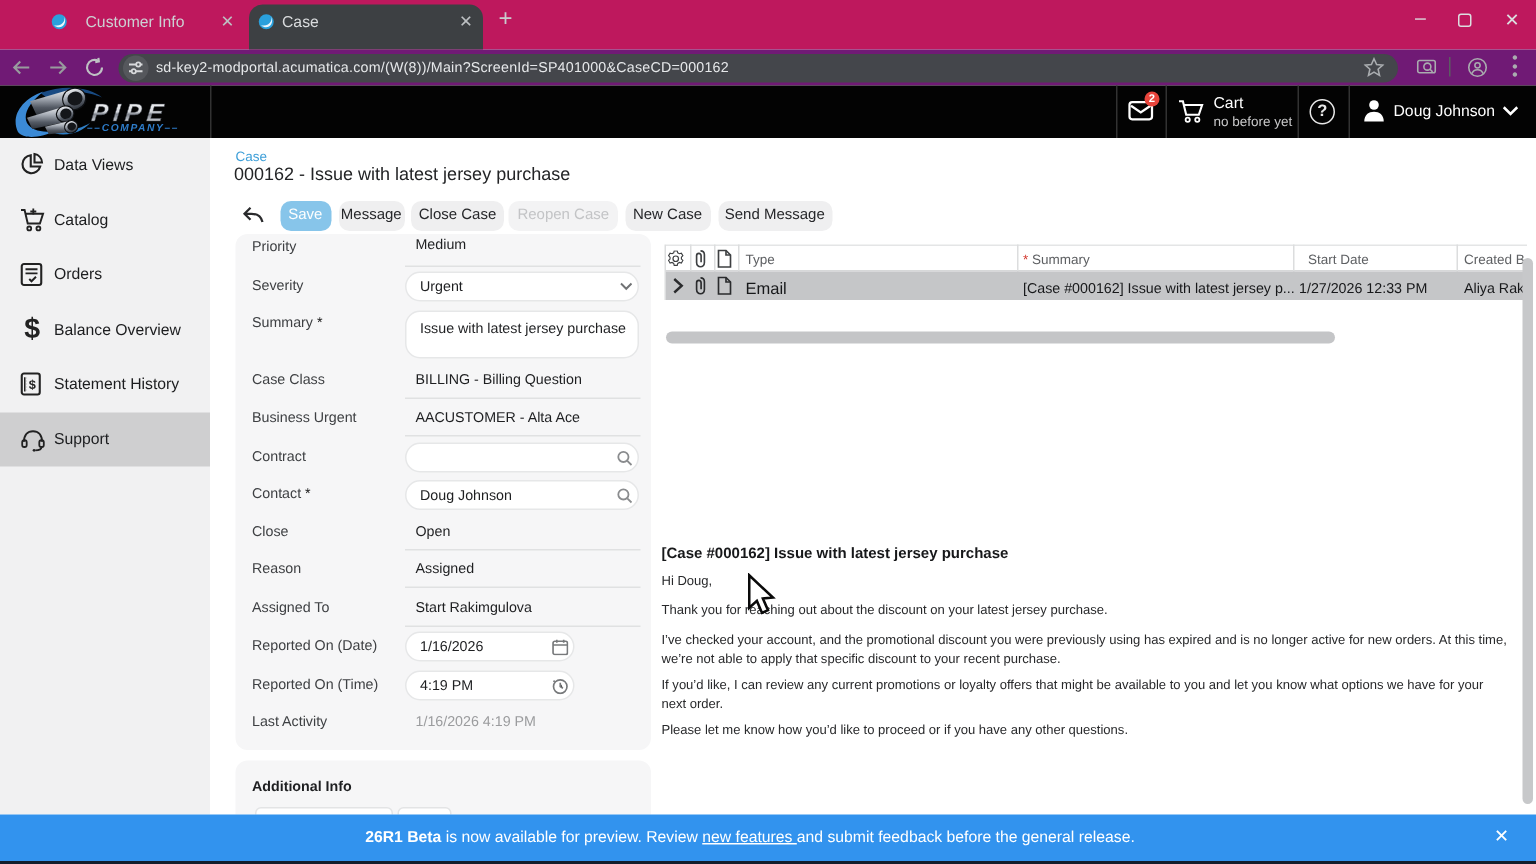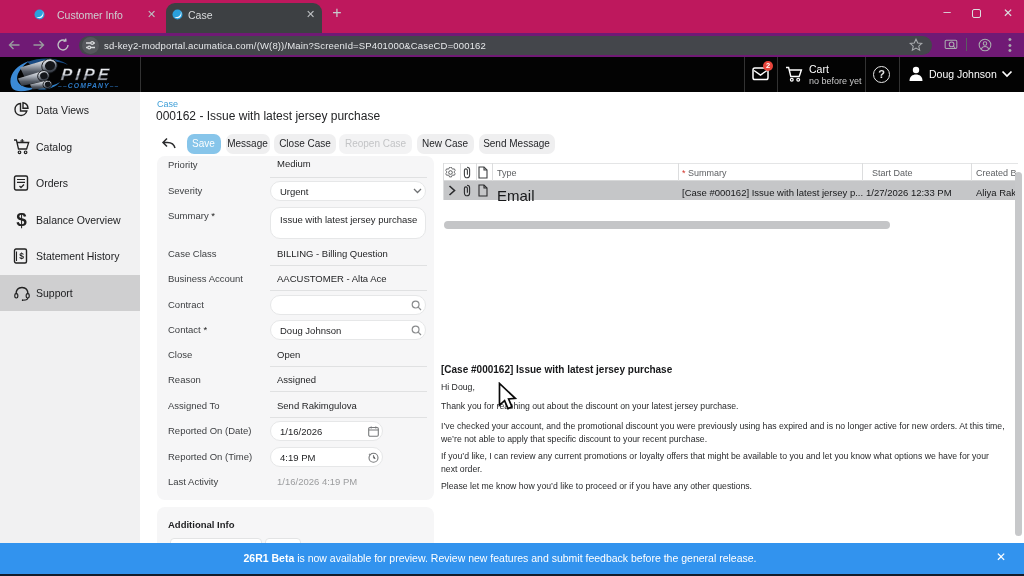--- a/index.html
+++ b/index.html
@@ -37,21 +37,21 @@
   #card1 { position:absolute; left:16.5px; top:64px; width:277px; height:344px; background:#F6F6F7; border-radius:8px; overflow:hidden; }
   #card2 { position:absolute; left:16.5px; top:415px; width:277px; height:36px; background:#F6F6F7; border-radius:8px 8px 0 0; overflow:hidden; }
   .flabel { position:absolute; left:11.5px; font-size:9.5px; color:#3E4043; }
   .fval   { position:absolute; left:120.5px; font-size:9.5px; color:#1E1F21; white-space:nowrap; }
   .fline  { position:absolute; left:113.5px; width:157px; height:1px; background:#E0E1E2; }
   .finput { position:absolute; left:113.5px; width:156px; height:20px; background:#fff; border:1px solid #E6E7E8; border-radius:10px;
             font-size:9.5px; color:#1E1F21; line-height:19px; padding-left:9px; white-space:nowrap; }
 
   
   .ghead { position:absolute; font-size:9px; color:#5E6063; top:76px; }
-  .gcell { position:absolute; font-size:15px; color:#17181A; top:95px; }
+  .gcell { position:absolute; font-size:11px; color:#17181A; top:95px; }
   .gsep { position:absolute; width:1px; top:71px; height:37px; background:#DCDDDE; }
 
   
   .mail { position:absolute; left:301px; width:566px; font-size:8.7px; color:#28292B; line-height:13.4px; letter-spacing:0px; }
 
   
   #banner { left:0; top:543px; width:1024px; height:31px; background:#3293EE; color:#fff; font-size:10.5px; }
   #bottomstrip { left:0; top:574px; width:1024px; height:2px; background:#131D2C; }
 </style>
 </head>
@@ -252,21 +252,21 @@
     <div class="flabel" style="top:29px">Severity</div>
     <div class="finput" style="top:25px">Urgent</div>
     <svg class="abs" style="left:256px;top:32px" width="9" height="6" viewBox="0 0 9 6">
         <path d="M1 1 L4.5 4.5 L8 1" fill="none" stroke="#707274" stroke-width="1.3"></path>
       </svg>
     <div class="flabel" style="top:54px">Summary <span style="color:#1c1c1c">*</span></div>
     <div class="finput" style="top:51px;height:32px;line-height:24px">Issue with latest jersey purchase</div>
     <div class="flabel" style="top:92px">Case Class</div>
     <div class="fval" style="top:92px">BILLING - Billing Question</div>
     <div class="fline" style="top:109px"></div>
-    <div class="flabel" style="top:117px">Business Account</div>
+    <div class="flabel" style="top:117px">Business Urgent</div>
     <div class="fval" style="top:117px">AACUSTOMER - Alta Ace</div>
     <div class="fline" style="top:134px"></div>
     <div class="flabel" style="top:143px">Contract</div>
     <div class="finput" style="top:139px"></div>
     <svg class="abs" style="left:254px;top:144px" width="11" height="11" viewBox="0 0 11 11">
         <circle cx="4.6" cy="4.6" r="3.4" fill="none" stroke="#8A8C8E" stroke-width="1.2"></circle>
         <path d="M7.2 7.2 L10 10" stroke="#8A8C8E" stroke-width="1.2"></path>
       </svg>
     <div class="flabel" style="top:168px">Contact <span style="color:#1c1c1c">*</span></div>
     <div class="finput" style="top:164px">Doug Johnson</div>
@@ -274,21 +274,21 @@
         <circle cx="4.6" cy="4.6" r="3.4" fill="none" stroke="#8A8C8E" stroke-width="1.2"></circle>
         <path d="M7.2 7.2 L10 10" stroke="#8A8C8E" stroke-width="1.2"></path>
       </svg>
     <div class="flabel" style="top:193px">Close</div>
     <div class="fval" style="top:193px">Open</div>
     <div class="fline" style="top:210px"></div>
     <div class="flabel" style="top:218px">Reason</div>
     <div class="fval" style="top:218px">Assigned</div>
     <div class="fline" style="top:235px"></div>
     <div class="flabel" style="top:244px">Assigned To</div>
-    <div class="fval" style="top:244px">Send Rakimgulova</div>
+    <div class="fval" style="top:244px">Start Rakimgulova</div>
     <div class="fline" style="top:261px"></div>
     <div class="flabel" style="top:269px">Reported On (Date)</div>
     <div class="finput" style="top:265px;width:113px">1/16/2026</div>
     <svg class="abs" style="left:211px;top:269.5px" width="11" height="11" viewBox="0 0 11 11">
         <rect x="0.7" y="1.5" width="9.6" height="8.8" rx="1.2" fill="none" stroke="#77797B" stroke-width="1.1"></rect>
         <path d="M0.7 4 H10.3 M3.2 0.5 V2.5 M7.8 0.5 V2.5" stroke="#77797B" stroke-width="1.1"></path>
       </svg>
     <div class="flabel" style="top:295px">Reported On (Time)</div>
     <div class="finput" style="top:291px;width:113px">4:19 PM</div>
     <svg class="abs" style="left:211px;top:295.5px" width="11" height="11" viewBox="0 0 11 11">
@@ -355,16 +355,16 @@
   <div class="mail" style="top:358px">If you’d like, I can review any current promotions or loyalty offers that might be available to you and let you know what options we have for your next order.</div>
   <div class="mail" style="top:388px">Please let me know how you’d like to proceed or if you have any other questions.</div>
 
   <div class="abs" style="left:875px;top:80px;width:6.5px;height:364px;border-radius:3.5px;background:#C7C8CA"></div>
 
   <svg class="abs" style="left:358px;top:290px" width="22" height="31" viewBox="0 0 22 31">
     <path d="M1.5 1.5 L1.5 23.2 L6.6 18.6 L10 26.6 L14 24.8 L10.6 17 L17.3 16.4 Z" fill="#fff" stroke="#0a0a0a" stroke-width="1.7"></path>
   </svg>
 </div>
 <div id="banner" class="abs">
-  <div class="abs" style="left:0;top:9px;width:1000px;text-align:center"><b>26R1 Beta</b> is now available for preview. Review <span style="">new features </span>and submit feedback before the general release.</div>
+  <div class="abs" style="left:0;top:9px;width:1000px;text-align:center"><b>26R1 Beta</b> is now available for preview. Review <span style="text-decoration:underline">new features </span>and submit feedback before the general release.</div>
   <div class="abs" style="left:996px;top:7px;font-size:12px;color:#fff">✕</div>
 </div>
 <div id="bottomstrip" class="abs"></div>
 
 </body></html>

